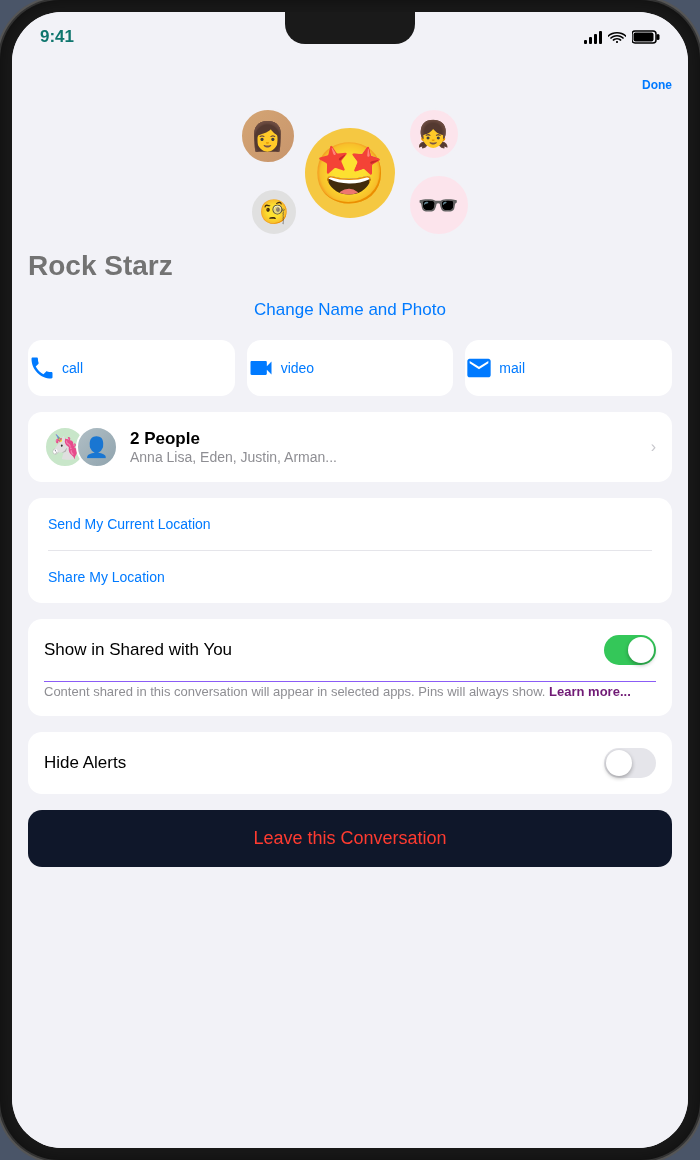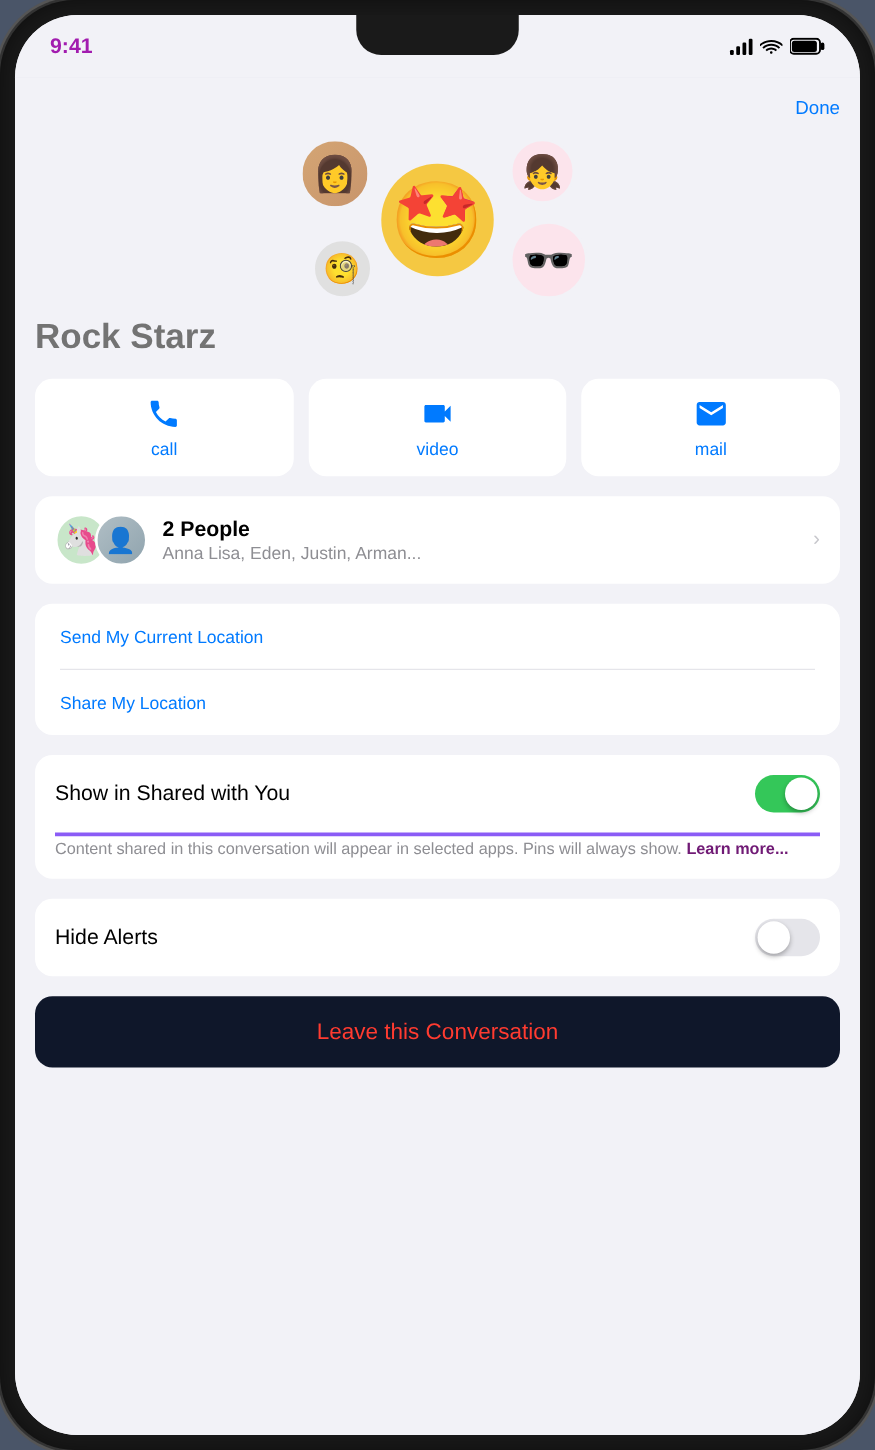--- a/index.html
+++ b/index.html
@@ -38,21 +38,21 @@
       display: flex;
       justify-content: space-between;
       align-items: center;
       padding: 0 28px;
       position: relative;
     }
 
     .status-time {
       font-size: 17px;
       font-weight: 600;
-      color: #a21caf;
+      color: #0f766e;
     }
 
     .status-icons {
       display: flex;
       align-items: center;
       gap: 6px;
     }
 
     .signal-bars {
       display: flex;
@@ -88,22 +88,22 @@
 
     
     .header-row {
       display: flex;
       justify-content: flex-end;
       padding: 16px 0 8px;
     }
 
     .done-btn {
       color: #007aff;
-      font-size: 15px;
-      font-weight: 400;
+      font-size: 12px;
+      font-weight: 700;
       background: none;
       border: none;
       cursor: pointer;
     }
 
     
     .avatar-cluster {
       display: flex;
       justify-content: center;
       align-items: center;
@@ -191,21 +191,20 @@
       gap: 12px;
       margin-bottom: 16px;
     }
 
     .action-btn {
       flex: 1;
       background: #fff;
       border-radius: 14px;
       padding: 14px 0;
       display: flex;
-      flex-direction: column;
       align-items: center;
       gap: 6px;
       cursor: pointer;
       border: none;
     }
 
     .action-label {
       color: #007aff;
       font-size: 14px;
     }
@@ -295,21 +294,21 @@
       border-radius: 14px;
       margin-bottom: 16px;
       padding: 0 16px;
     }
 
     .toggle-row {
       display: flex;
       align-items: center;
       justify-content: space-between;
       padding: 16px 0;
-      border-bottom: 3px solid #8b5cf6;
+      border-bottom: 1px solid #8b5cf6;
     }
 
     .toggle-row:last-child {
       border-bottom: none;
     }
 
     .toggle-label {
       font-size: 17px;
       color: #000;
     }
@@ -442,20 +441,21 @@
           👧
         </div>
 
         <div class="avatar-circle avatar-br" style="background: #fce4ec; font-size:34px;">
           🕶️
         </div>
       </div>
 
       
       <div class="group-name">Rock Starz</div>
+      <div class="change-name-link">Change Name and Photo</div>
 
       
       <div class="action-buttons-row">
         <button class="action-btn">
           <svg class="phone-svg" viewBox="0 0 24 24" fill="none">
             <path d="M6.62 10.79c1.44 2.83 3.76 5.14 6.59 6.59l2.2-2.2c.27-.27.67-.36 1.02-.24 1.12.37 2.33.57 3.57.57.55 0 1 .45 1 1V20c0 .55-.45 1-1 1-9.39 0-17-7.61-17-17 0-.55.45-1 1-1h3.5c.55 0 1 .45 1 1 0 1.25.2 2.45.57 3.57.11.35.03.74-.25 1.02l-2.2 2.2z" fill="#007aff"></path>
           </svg>
           <span class="action-label">call</span>
         </button>
         <button class="action-btn">

